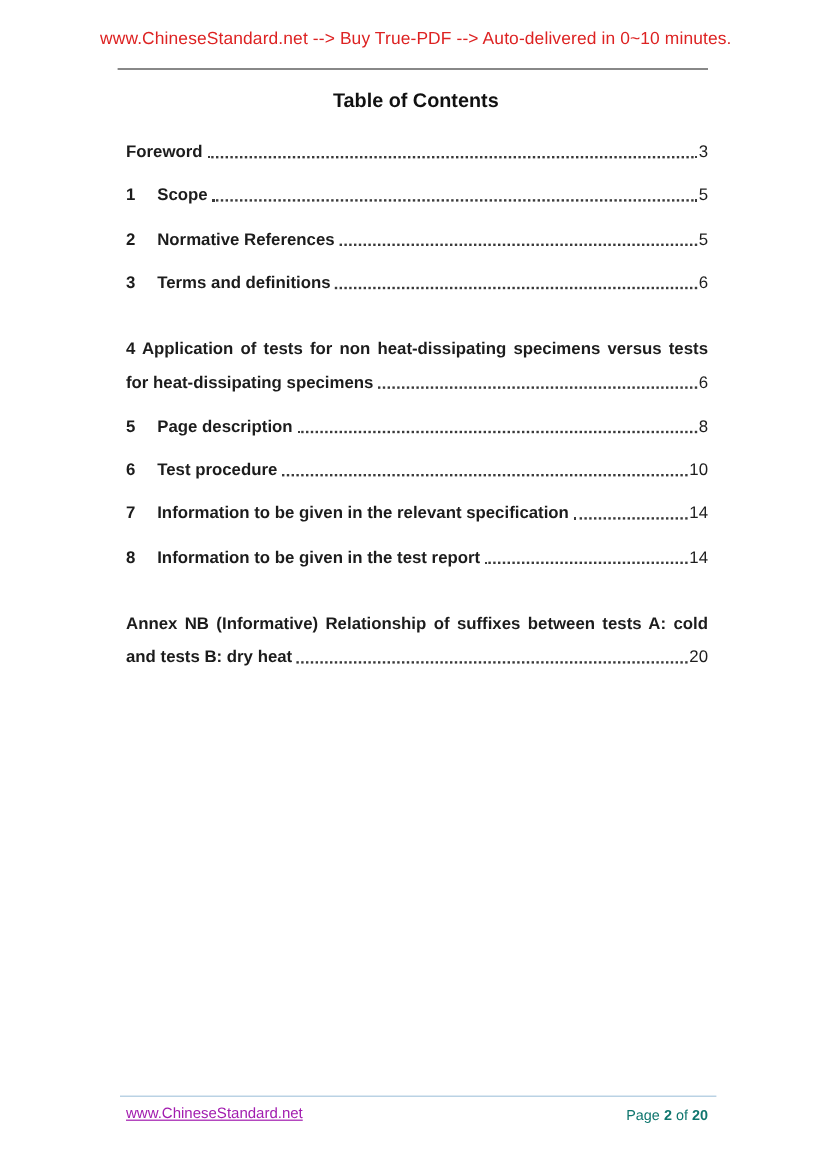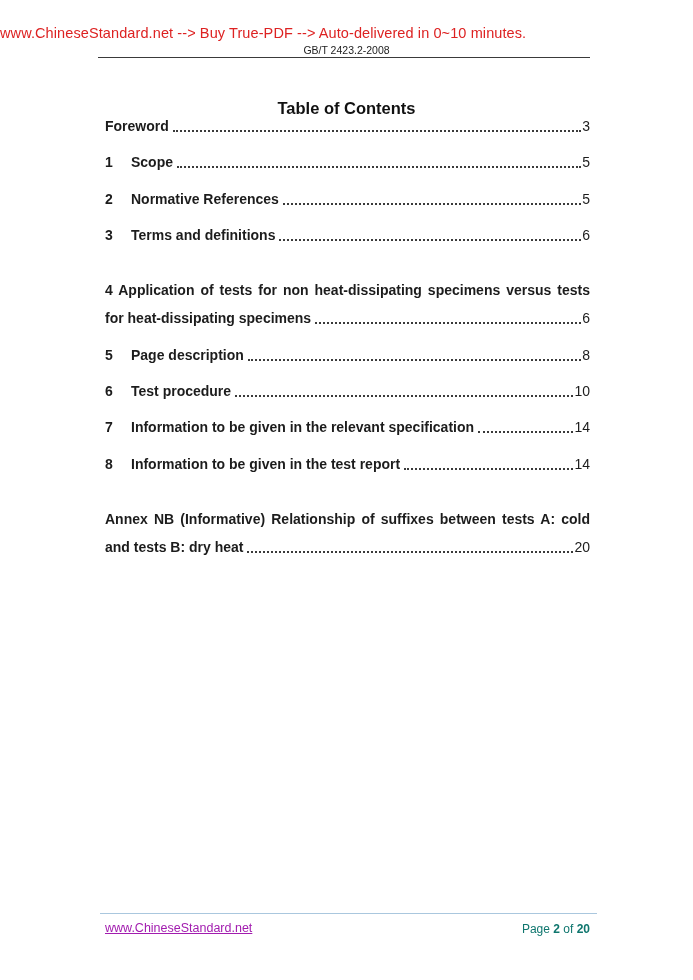--- a/index.html
+++ b/index.html
@@ -13,20 +13,21 @@
     width: 693px;
     height: 980px;
     background: #ffffff;
     margin: 0 auto;
     overflow: hidden;
   }
   
   .promo {
     position: absolute;
     top: 25px; left: 0; right: 0;
+    text-align: center;
     font-size: 14.5px;
     color: #dd2222;
     letter-spacing: 0.1px;
     white-space: nowrap;
   }
   .doc-code {
     position: absolute;
     top: 44px; left: 0; right: 0;
     text-align: center;
     font-size: 10.5px;
@@ -39,21 +40,20 @@
     border-top: 1.5px solid #3a3a3a;
   }
   
   .doc-title {
     position: absolute;
     top: 75px; left: 0; right: 0;
     text-align: center;
     font-size: 16.5px;
     font-weight: bold;
     color: #111111;
-    margin-top: 24px;
   }
   
   .toc {
     position: absolute;
     top: 112px; left: 105px;
     width: 485px;
     font-size: 14px;
     line-height: 28px;
   }
   .toc-entry { margin-bottom: 8.4px; }
@@ -111,21 +111,20 @@
   }
   .footer-page b { font-weight: bold; }
 </style>
 </head>
 <body>
 
 <div class="page">
 
   <div class="promo">www.ChineseStandard.net --&gt; Buy True-PDF --&gt; Auto-delivered in 0~10 minutes.</div>
 
-  <div class="doc-code">GB/T 2423.2-2008</div>
 
   <div class="header-rule"></div>
 
   <div class="doc-title">Table of Contents</div>
 
   <div class="toc" id="toc">
       <div class="toc-entry">
         <div class="toc-row">
           <span class="toc-title">Foreword</span>
           <span class="leader"></span>

